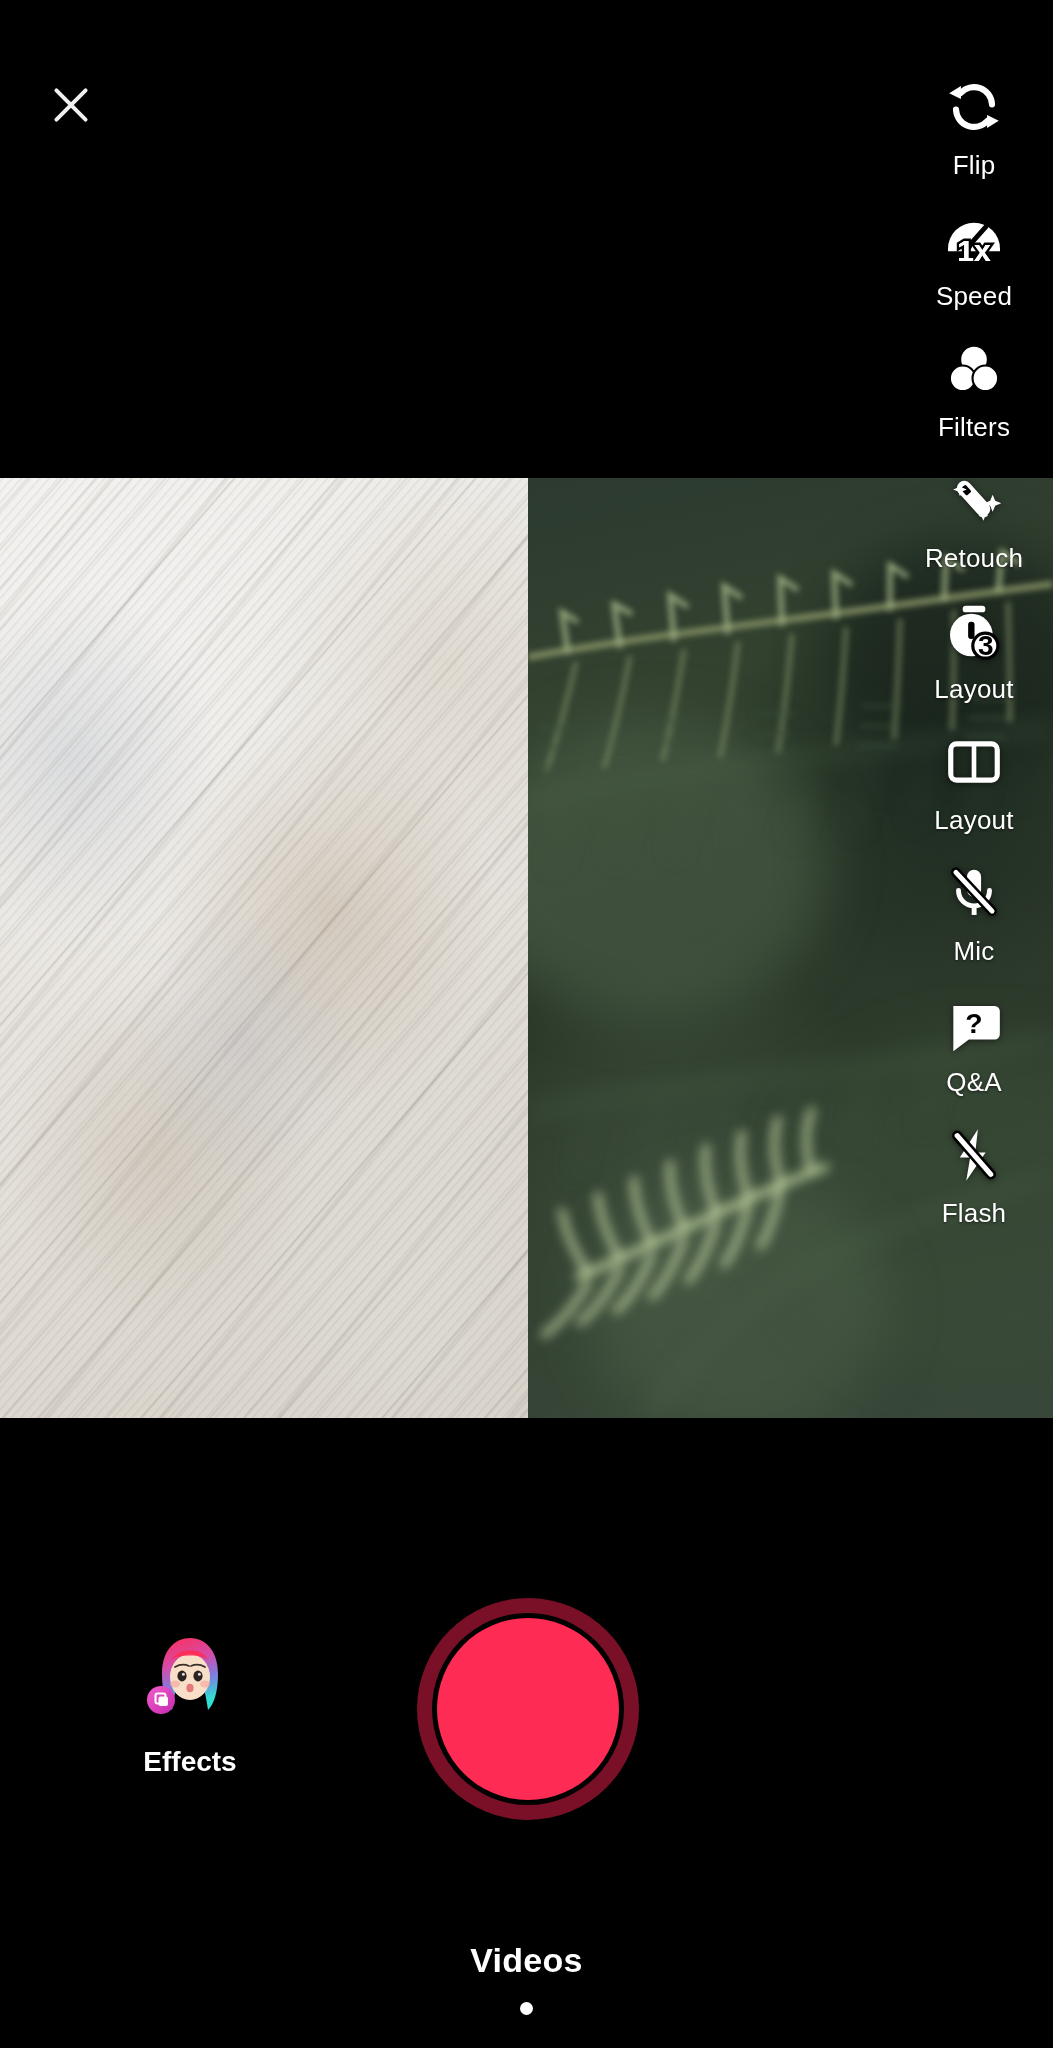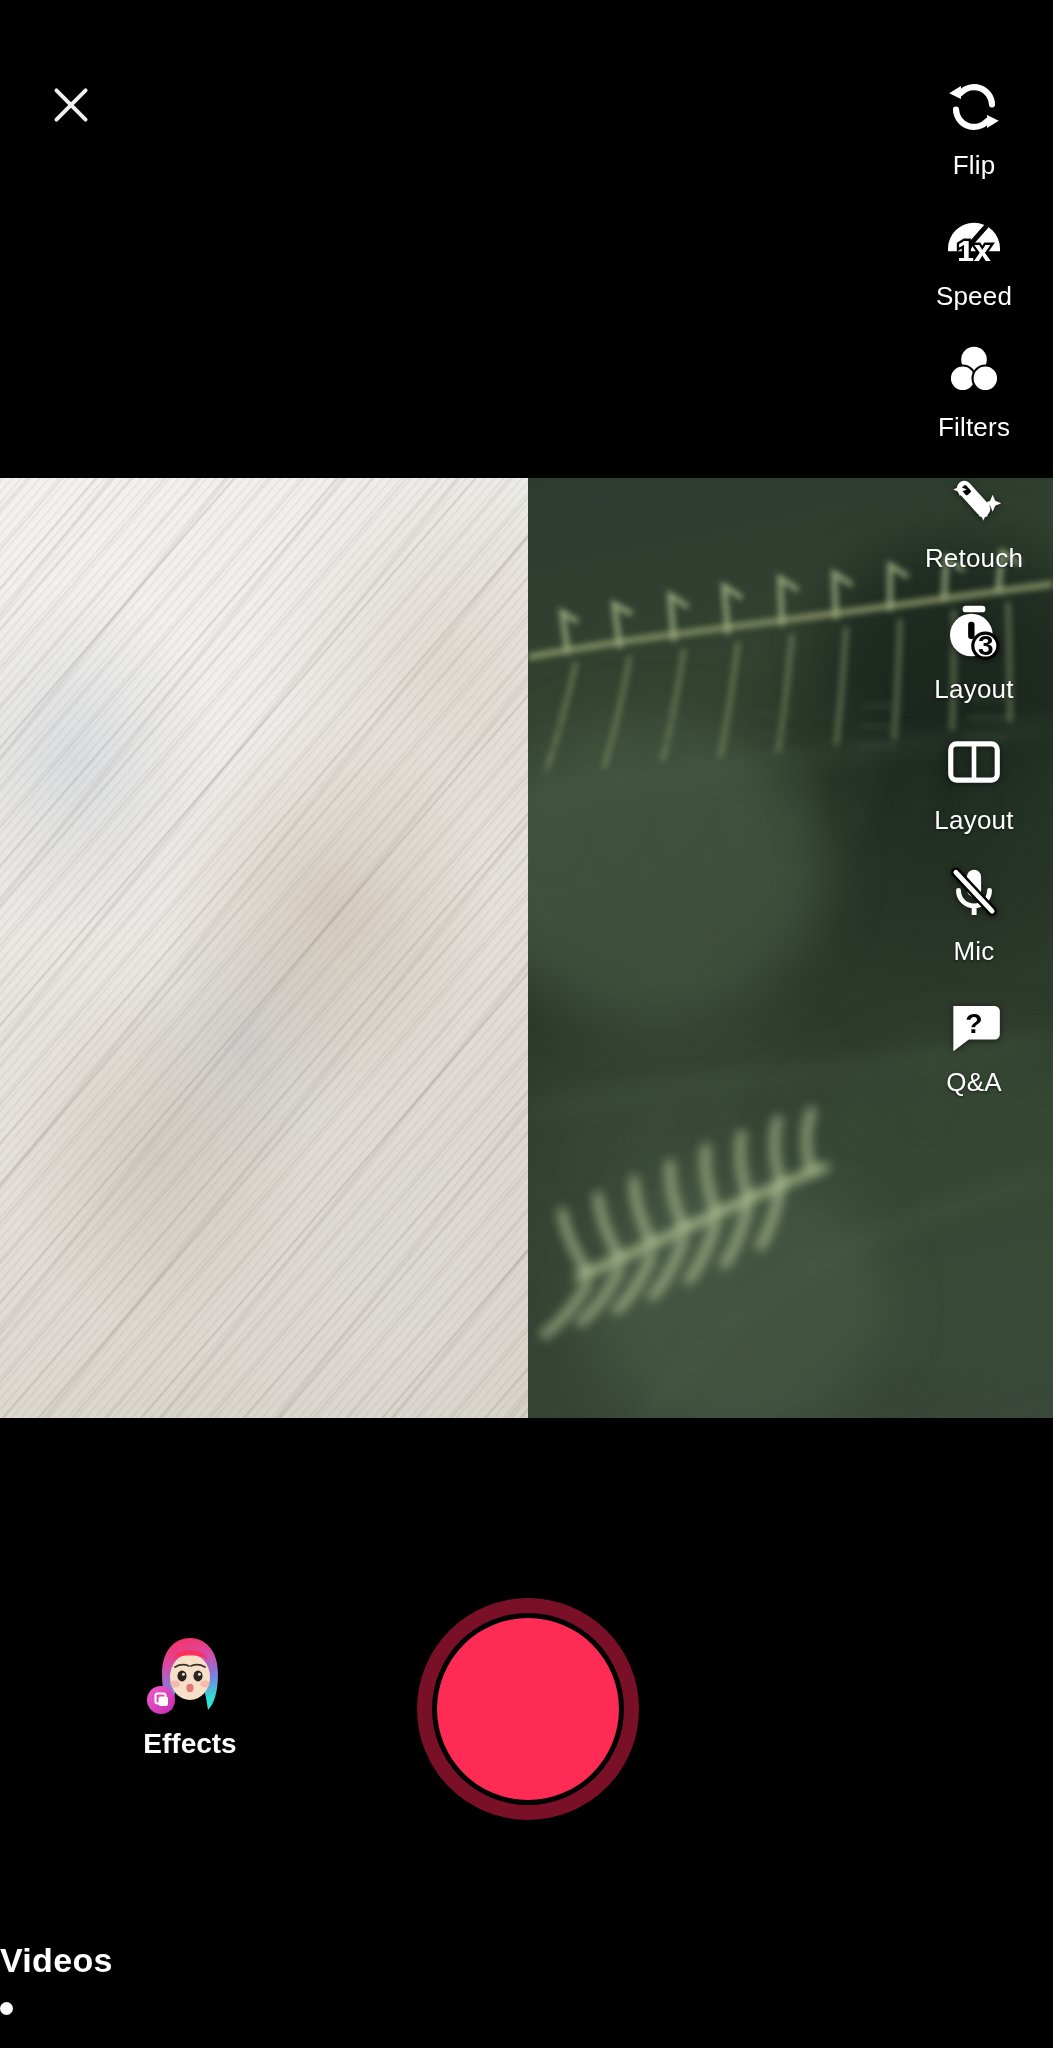--- a/index.html
+++ b/index.html
@@ -147,21 +147,21 @@
     left:104px; top:1630px;
     width:172px;
     display:flex; flex-direction:column; align-items:center;
     cursor:pointer;
   }
   #effects-avatar {
     width:96px; height:96px;
     position:relative;
   }
   #effects-label {
-    margin-top:2px;
+    margin-top:20px;
     color:#fff; font-size:28px; font-weight:bold;
     line-height:32px;
     text-shadow:0 1px 3px rgba(0,0,0,.6);
   }
 
   #record-btn {
     position:absolute;
     left:417px; top:1598px;
     width:222px; height:222px;
     border-radius:50%;
@@ -173,21 +173,21 @@
     width:182px; height:182px;
     border-radius:50%;
     background:#fe2c55;
     box-shadow:0 0 0 5px #000;
   }
 
   #mode-strip {
     position:absolute;
     left:0; top:1940px;
     width:1053px;
-    display:flex; flex-direction:column; 
+    display:flex; flex-direction:column; align-items:center;
   }
   #mode-label {
     color:#fff;
     font-size:34px;
     font-weight:bold;
     line-height:40px;
     letter-spacing:.3px;
   }
   #page-dots {
     margin-top:22px;
@@ -417,20 +417,30 @@
     <div class="tool">
       <div class="tool-icon">
         <svg width="62" height="62" viewBox="0 0 48 48">
           <path d="M8 10 h32 a4 4 0 0 1 4 4 v18 a4 4 0 0 1 -4 4 h-20 l-12 9 v-9 a4 4 0 0 1 0 0 z" fill="#fff"></path>
           <text x="24" y="31" text-anchor="middle" font-family="Liberation Sans, sans-serif" font-size="22" font-weight="bold" fill="#000">?</text>
         </svg>
       </div>
       <div class="tool-label">Q&amp;A</div>
     </div>
 
+    <div class="tool">
+      <div class="tool-icon">
+        <svg width="62" height="62" viewBox="0 0 48 48">
+          <path d="M27 4 L13 26 h8 l-3 18 L33 22 h-8 z" fill="#fff"></path>
+          <path d="M11 9 L37 39" stroke="#000" stroke-width="8" stroke-linecap="round"></path>
+          <path d="M11 9 L37 39" stroke="#fff" stroke-width="4" stroke-linecap="round"></path>
+        </svg>
+      </div>
+      <div class="tool-label">Flash</div>
+    </div>
   </div>
 
   <div id="effects-btn">
     <div id="effects-avatar">
       <svg width="96" height="96" viewBox="0 0 96 96">
         <defs>
           <linearGradient id="hairGrad" x1="0" y1="0" x2="0.25" y2="1">
             <stop offset="0%" stop-color="#ff2d55"></stop>
             <stop offset="40%" stop-color="#d64ba8"></stop>
             <stop offset="70%" stop-color="#7f7de0"></stop>

